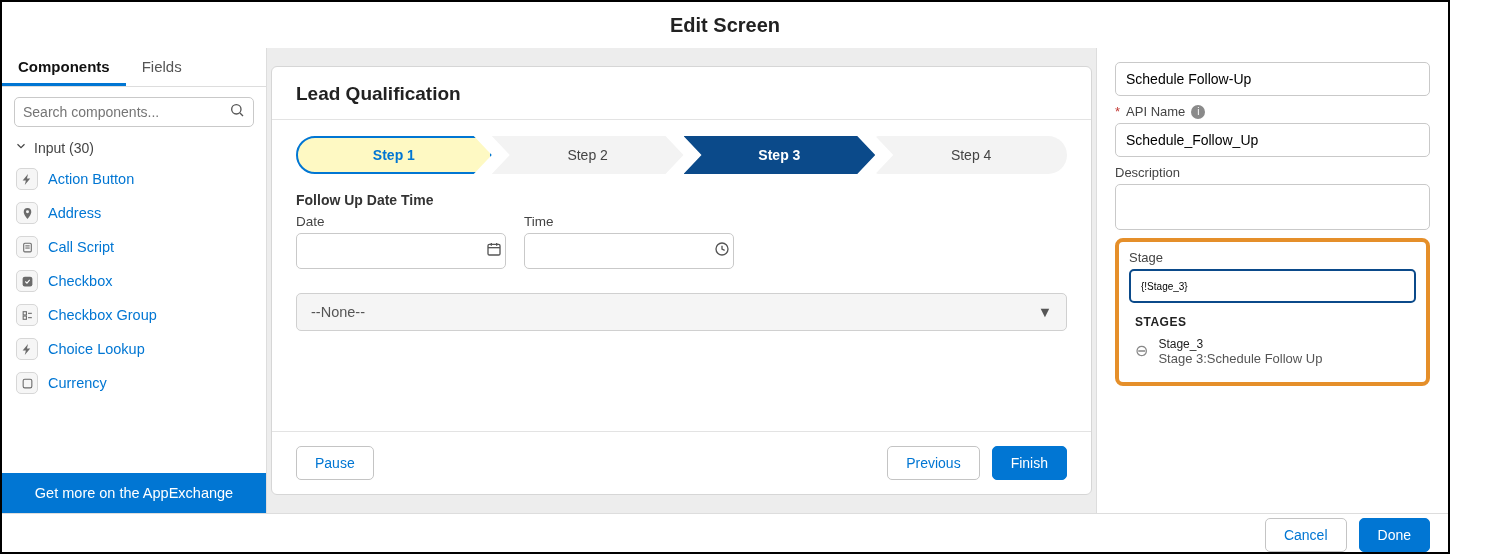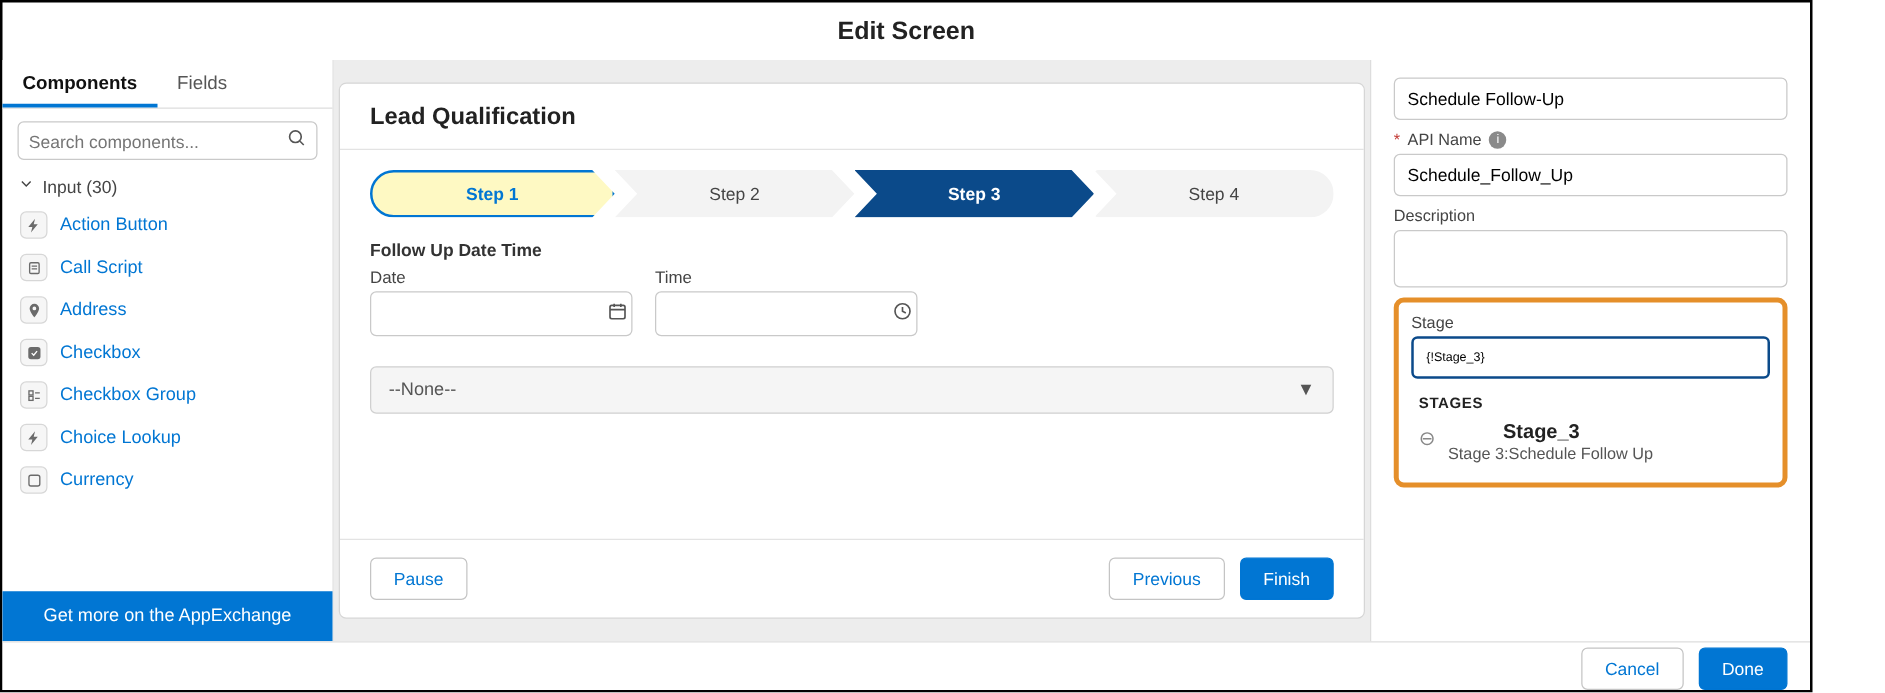--- a/index.html
+++ b/index.html
@@ -55,21 +55,21 @@
   .req::before{content:"* "; color:#c23934;}
   .info-dot { width:14px; height:14px; border-radius:50%; background:#8a8a8a; color:#fff; font-size:10px; display:inline-flex; align-items:center; justify-content:center;}
   .tin { width:100%; border:1px solid #c9c9c9; border-radius:5px; height:34px; padding:0 10px; font-size:14px; background:#fff;}
   .tarea { width:100%; border:1px solid #c9c9c9; border-radius:5px; height:46px; padding:6px 10px; font-size:14px; resize:none; background:#fff;}
   .stage-box { border:4px solid #e58f2a; border-radius:8px; padding:8px 10px 12px; margin-top:8px; position:relative;}
   .stage-input { width:100%; border:2px solid #0b4a8a; border-radius:5px; height:34px; padding:0 10px; font-size:10px; background:#fff; outline:none;}
   .dd { margin-top:8px; background:#fff; }
   .dd-hdr { font-size:12px; font-weight:700; letter-spacing:.5px; color:#222; padding:4px 6px;}
   .dd-item { display:flex; gap:10px; align-items:flex-start; padding:4px 6px; cursor:pointer;}
   .dd-item .dot { margin-top:4px; color:#888;}
-  .dd-item .t1 { font-weight:700; font-size:16px;margin-left:44px;}
+  .dd-item .t1 { font-weight:400; font-size:12px;}
   .dd-item .t2 { font-size:13px; color:#555;}
   
   .footer { border-top:1px solid #ddd; display:flex; justify-content:flex-end; gap:12px; padding:4px 18px 0; background:#fff;}
   .expand-icon svg { width:14px; height:14px;}
 </style>
 </head>
 <body>
 
 <div class="outer">
   <div class="modal-title">Edit Screen</div>
@@ -104,35 +104,35 @@
         <div class="comp-item">
           <span class="ci-icon">
               <svg viewBox="0 0 24 24" fill="currentColor">
                 <path d="M13 2 3 14h6l-2 8 10-12h-6z"></path>
               </svg>
             </span>
           <span>Action Button</span>
         </div>
         <div class="comp-item">
           <span class="ci-icon">
+              <svg viewBox="0 0 24 24" fill="currentColor">
+                <path d="M12 2a7 7 0 0 0-7 7c0 5 7 13 7 13s7-8 7-13a7 7 0 0 0-7-7zm0 9.5A2.5 2.5 0 1 1 12 6a2.5 2.5 0 0 1 0 5.5z"></path>
+              </svg>
+            </span>
+          <span>Address</span>
+        </div>
+        <div class="comp-item">
+          <span class="ci-icon">
               <svg viewBox="0 0 24 24" fill="none" stroke="currentColor" stroke-width="2">
                 <rect x="5" y="4" width="14" height="16" rx="2"></rect>
                 <line x1="8" y1="9" x2="16" y2="9"></line>
                 <line x1="8" y1="13" x2="16" y2="13"></line>
               </svg>
             </span>
           <span>Call Script</span>
-        </div>
-        <div class="comp-item">
-          <span class="ci-icon">
-              <svg viewBox="0 0 24 24" fill="currentColor">
-                <path d="M12 2a7 7 0 0 0-7 7c0 5 7 13 7 13s7-8 7-13a7 7 0 0 0-7-7zm0 9.5A2.5 2.5 0 1 1 12 6a2.5 2.5 0 0 1 0 5.5z"></path>
-              </svg>
-            </span>
-          <span>Address</span>
         </div>
         <div class="comp-item">
           <span class="ci-icon">
               <svg viewBox="0 0 24 24" fill="currentColor">
                 <rect x="3" y="3" width="18" height="18" rx="4"></rect>
                 <path d="M8 12l3 3 5-6" stroke="#fff" stroke-width="2" fill="none"></path>
               </svg>
             </span>
           <span>Checkbox</span>
         </div>

